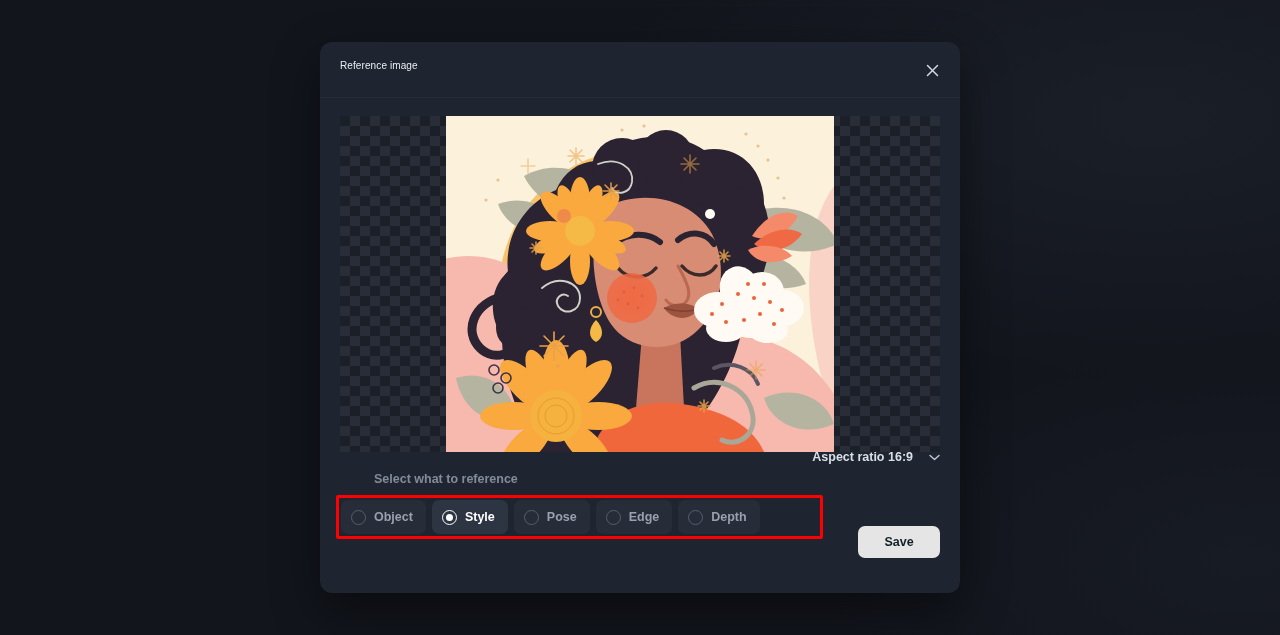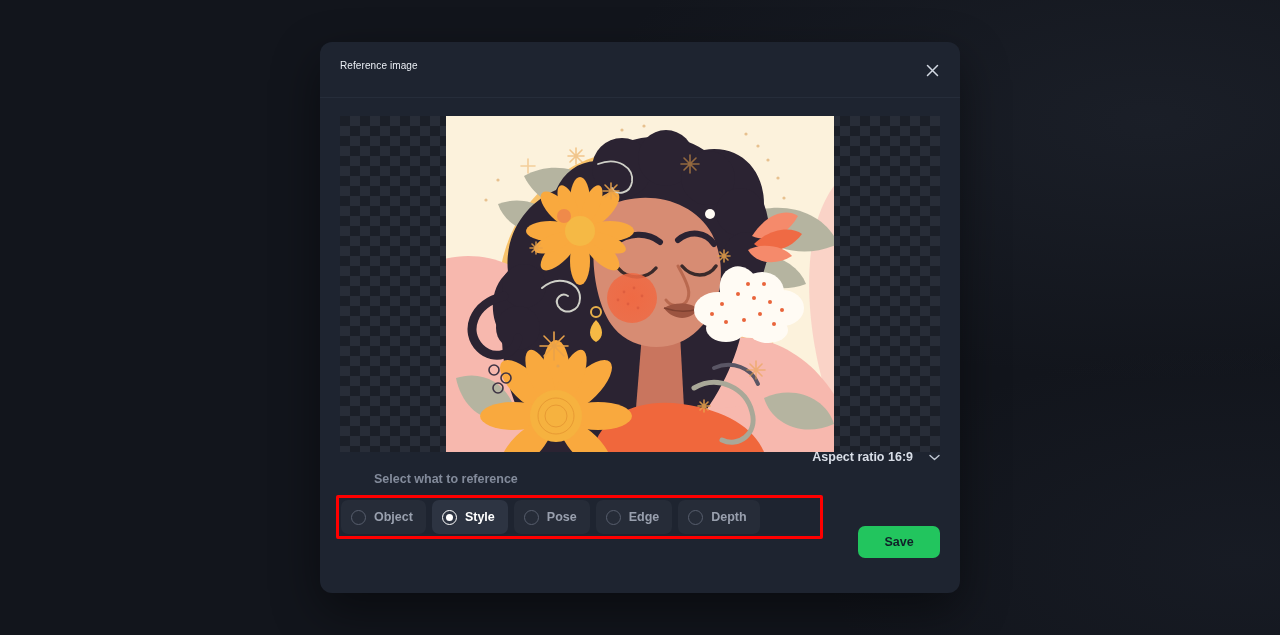--- a/index.html
+++ b/index.html
@@ -171,21 +171,21 @@
     background: #ffffff;
   }
 
   
   .save-btn {
     position: absolute;
     right: 20px;
     bottom: 35px;
     width: 82px;
     height: 32px;
-    background: #22c55e;
+    background: #e5e5e5;
     border: none;
     border-radius: 7px;
     font-family: "Liberation Sans", sans-serif;
     font-size: 12.5px;
     font-weight: bold;
     color: #102028;
     cursor: pointer;
   }
 </style>
 </head>

